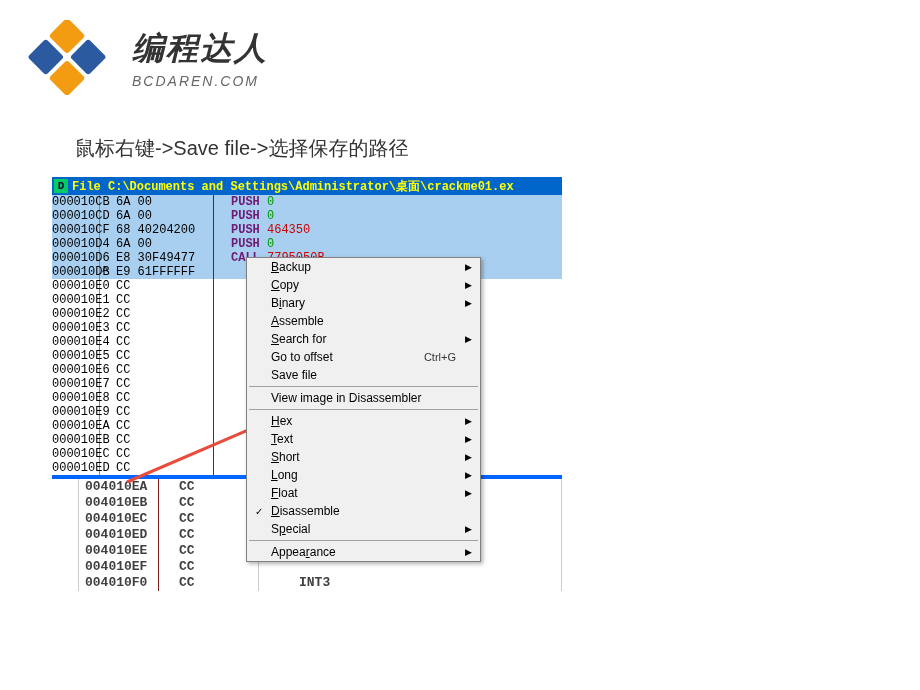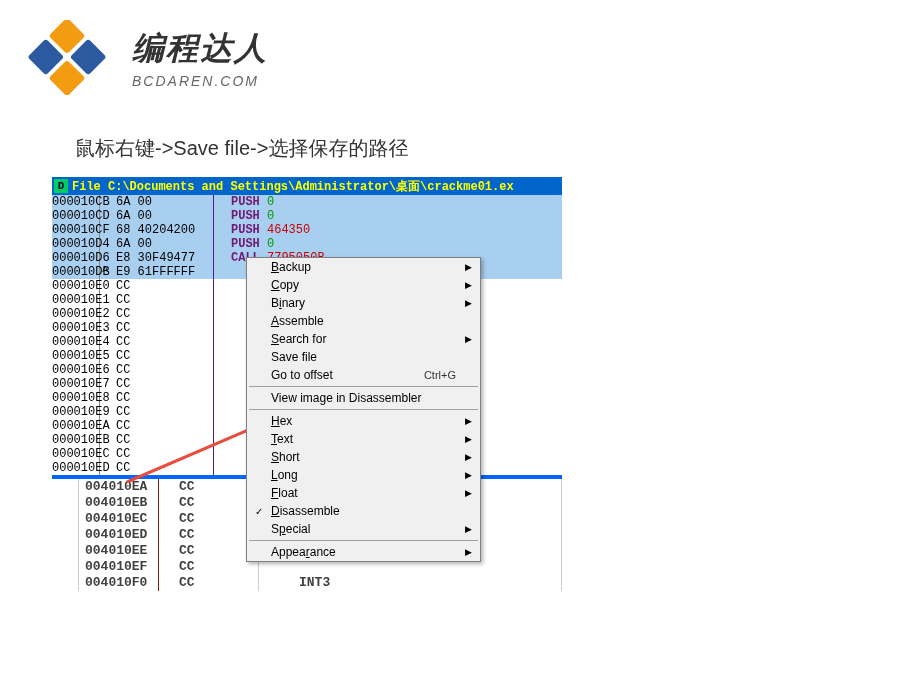--- a/index.html
+++ b/index.html
@@ -224,28 +224,28 @@
       </div>
       <div class="menu-item">
         <span class="label"><span class="underline">A</span>ssemble</span>
         <span></span>
       </div>
       <div class="menu-item">
         <span class="label"><span class="underline">S</span>earch for</span>
         <span class="arrow">▶</span>
       </div>
       <div class="menu-item">
-        <span class="label">Save file</span>
-        <span></span>
-      </div>
-      <div class="menu-item">
         <span class="label">Go to offset</span>
         <span class="shortcut">Ctrl+G</span>
         <span></span>
       </div>
+      <div class="menu-item">
+        <span class="label">Save file</span>
+        <span></span>
+      </div>
       <div class="menu-sep"></div>
       <div class="menu-item">
         <span class="label">View image in Disassembler</span>
         <span></span>
       </div>
       <div class="menu-sep"></div>
       <div class="menu-item">
         <span class="label"><span class="underline">H</span>ex</span>
         <span class="arrow">▶</span>
       </div>

